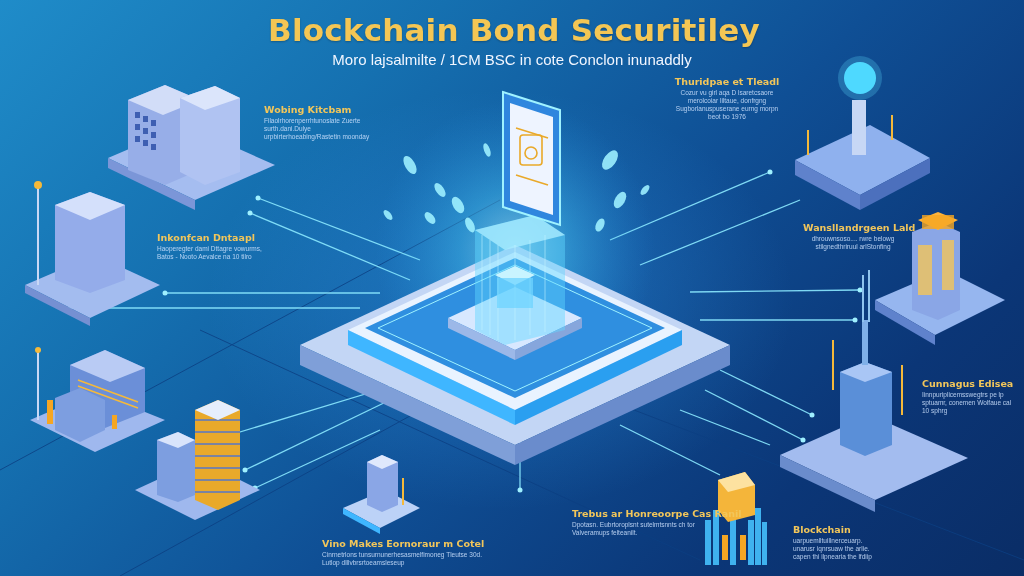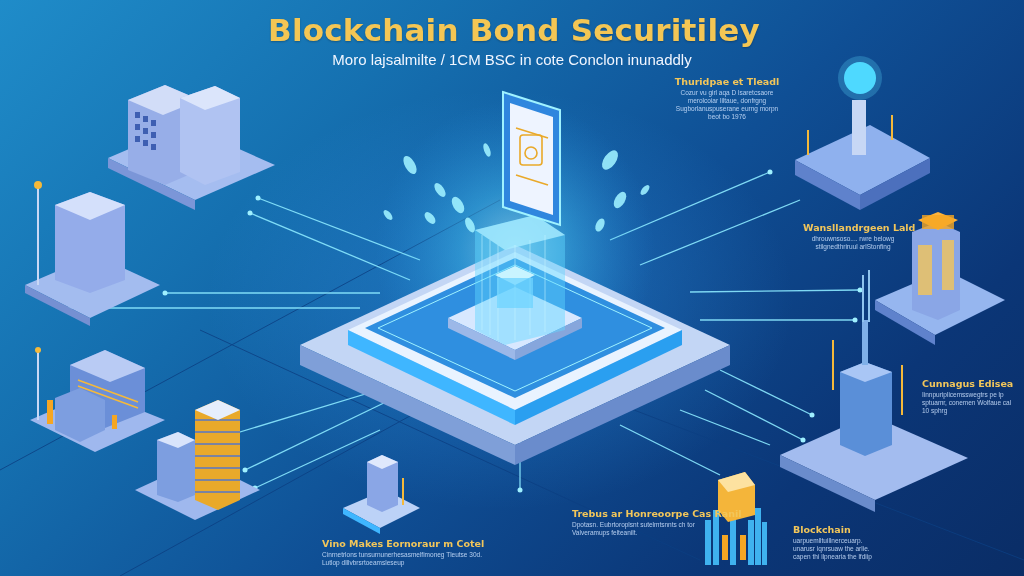--- a/index.html
+++ b/index.html
@@ -261,20 +261,28 @@
           <rect x="740" y="535" width="6" height="25"></rect>
         </g>
       <polygon points="718,480 745,472 755,485 755,515 728,522 718,510" fill="#f4b53a"></polygon>
       <polygon points="718,480 745,472 755,485 728,492" fill="#fde2a0"></polygon>
     </g>
   </svg>
 
   <div class="title">Blockchain Bond Securitiley</div>
   <div class="subtitle">Moro lajsalmilte / 1CM BSC in cote Conclon inunaddly</div>
 
+  <div class="label" style="left:264px; top:104px; width:110px;">
+    <div class="h">Wobing Kitcbam</div>
+    <div class="b">Filaolrhorenperrhtunoslate Zuerte surth.dani.Dulye urpbirterhoeabing/Rastetin moonday</div>
+  </div>
+  <div class="label" style="left:157px; top:232px; width:110px;">
+    <div class="h">Inkonfcan Dntaapl</div>
+    <div class="b">Haoperegter dami Dttagre vowurms, Batos - Nooto Aevalce na 10 tilro</div>
+  </div>
   <div class="label right" style="left:672px; top:76px; width:110px;">
     <div class="h">Thuridpae et Tleadl</div>
     <div class="b">Cozur vu girl aqa D lsaretcsaore merolcoiar liltaue, donfrgng Sugborlanuspuserane eurng morpn beot bo 1976</div>
   </div>
   <div class="label" style="left:803px; top:222px; width:100px;text-align:center;">
     <div class="h">Wansllandrgeen Lald</div>
     <div class="b">dhrouwnsoso.... rwre belowg stilgnedthriruul arlStonfing</div>
   </div>
   <div class="label" style="left:572px; top:508px; width:140px;">
     <div class="h">Trebus ar Honreoorpe Cas Ranil</div>

